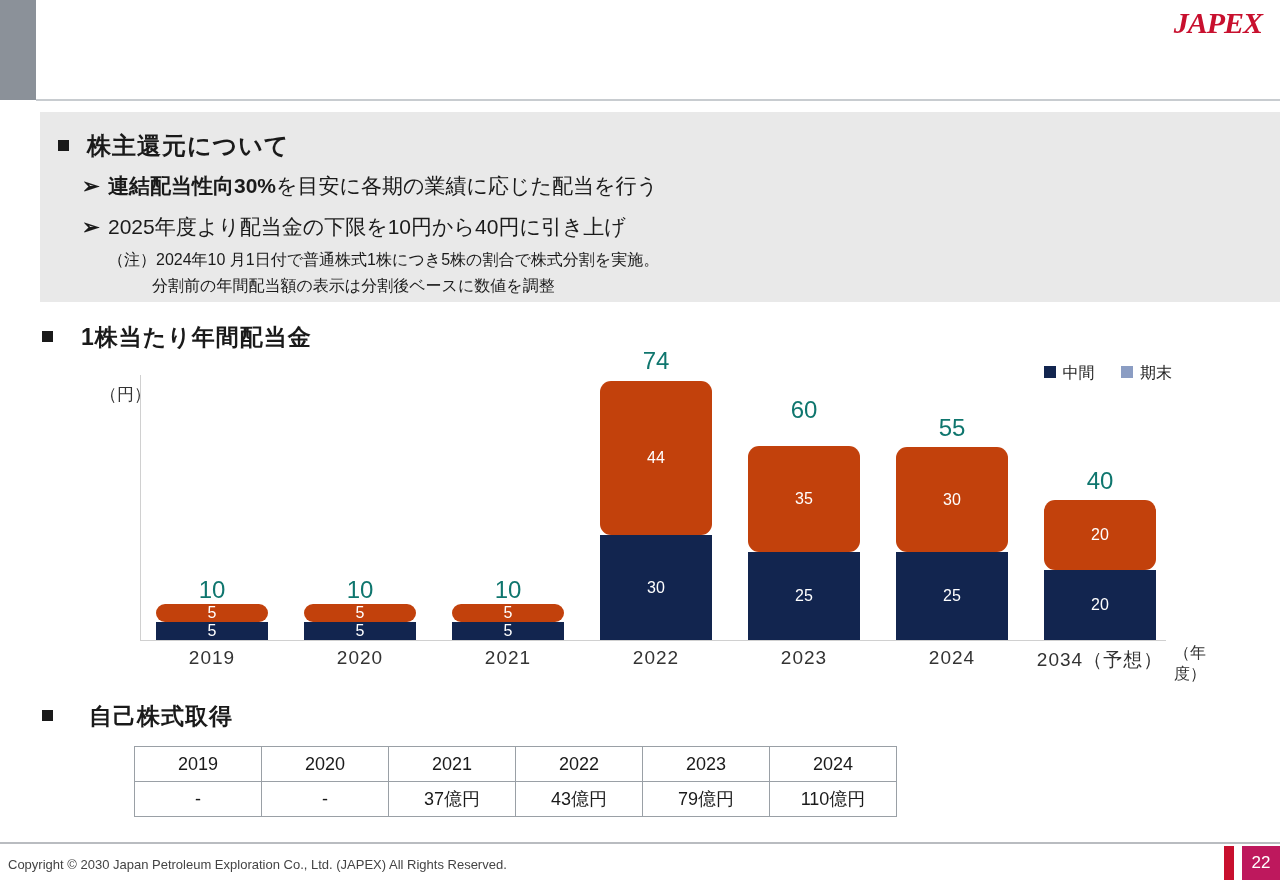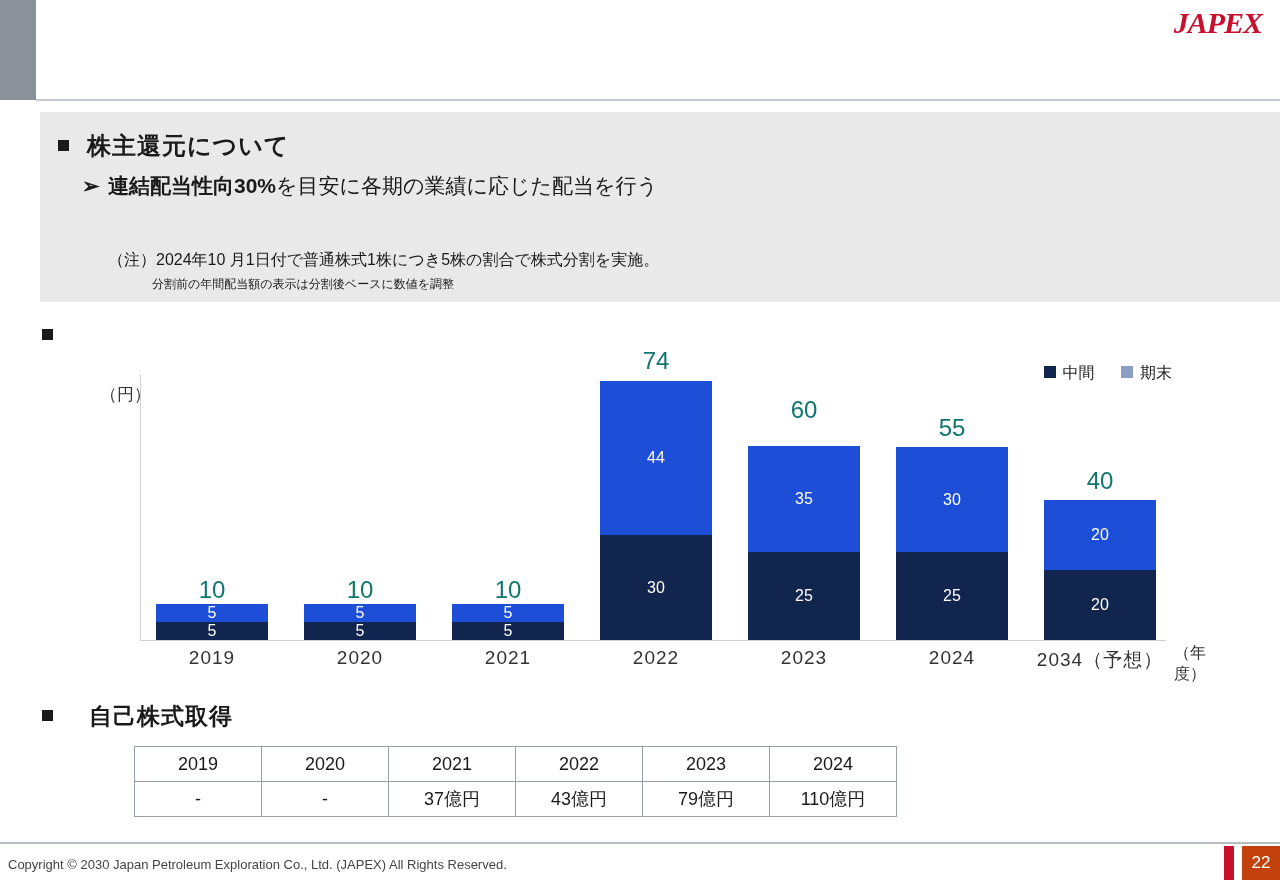--- a/index.html
+++ b/index.html
@@ -94,21 +94,21 @@
   .b { font-weight: bold; }
   .note1 {
     position: absolute;
     left: 68px; top: 138px;
     font-size: 16px;
     white-space: nowrap;
   }
   .note2 {
     position: absolute;
     left: 112px; top: 164px;
-    font-size: 12px;
+    font-size: 16px;
     white-space: nowrap;
   }
 
   
   .sec-heading {
     position: absolute;
     font-size: 23px;
     font-weight: bold;
     letter-spacing: 1px;
     white-space: nowrap;
@@ -161,21 +161,21 @@
     font-size: 16px;
     text-align: center;
   }
   .seg span {
     position: absolute;
     left: 0; right: 0;
     top: 50%;
     transform: translateY(-50%);
   }
   .seg-mid { background: #12254f; }
-  .seg-end { background: #1d4ed8; }
+  .seg-end { background: #c2410c; border-radius: 11px; }
   .bar-total {
     position: absolute;
     left: 0; right: 0;
     font-size: 24px;
     color: #0f766e;
     text-align: center;
   }
   .x-tick {
     position: absolute;
     top: 292px;
@@ -232,21 +232,21 @@
   .page-mark {
     position: absolute;
     right: 46px; top: 846px;
     width: 10px; height: 34px;
     background: #c8102e;
   }
   .page-num {
     position: absolute;
     right: 0px; top: 846px;
     width: 38px; height: 34px;
-    background: #c2410c;
+    background: #be185d;
     color: #ffffff;
     font-size: 17px;
     text-align: center;
     line-height: 34px;
   }
 </style>
 </head>
 <body>
 
 <div class="header">
@@ -257,27 +257,30 @@
 
 <div class="info-box">
   <div class="info-heading">
     <span class="sq-bullet"></span><span class="txt">株主還元について</span>
   </div>
 
   <div class="arrow-row row1">
     <span class="ar">➢</span><span class="b">連結配当性向30%</span><span>を目安に各期の業績に応じた配当を行う</span>
   </div>
 
+  <div class="arrow-row row2">
+    <span class="ar">➢</span><span>2025年度より配当金の下限を10円から40円に引き上げ</span>
+  </div>
 
   <div class="note1">（注）2024年10 月1日付で普通株式1株につき5株の割合で株式分割を実施。</div>
   <div class="note2">分割前の年間配当額の表示は分割後ベースに数値を調整</div>
 </div>
 
 <div class="sec-heading" id="sec-dividend">
-  <span class="sq-bullet"></span>
+  <span class="sq-bullet"></span><span class="txt">1株当たり年間配当金</span>
 </div>
 
 <div class="chart-area">
   <div class="yen-label">（円）</div>
   <div class="fy-label">（年度）</div>
   <div class="axis-line"></div>
   <div class="axis-vline"></div>
 
   <div class="legend">
     <span class="item">

